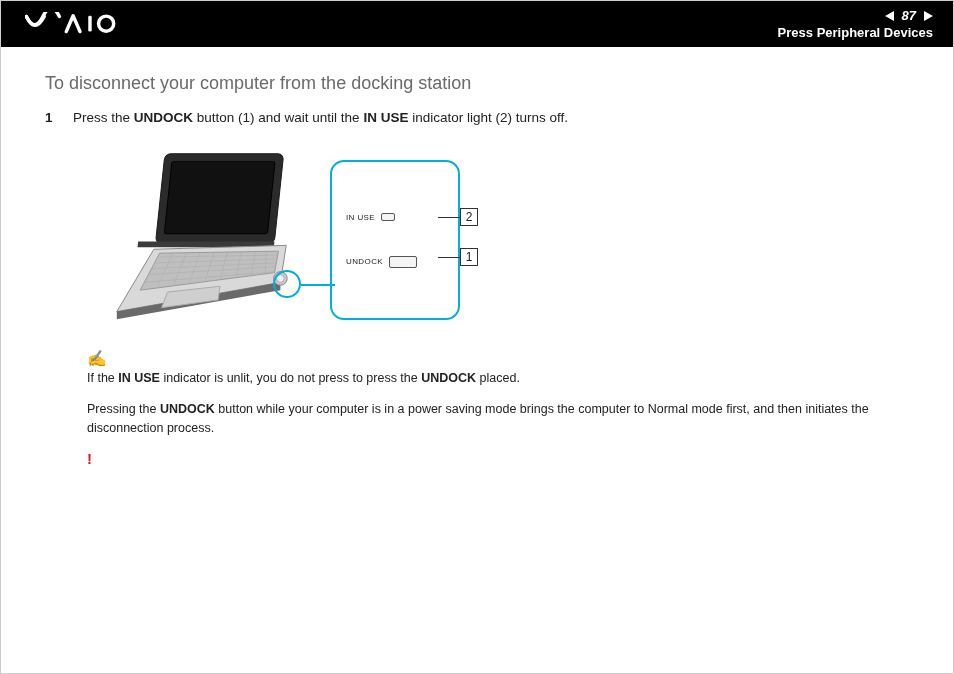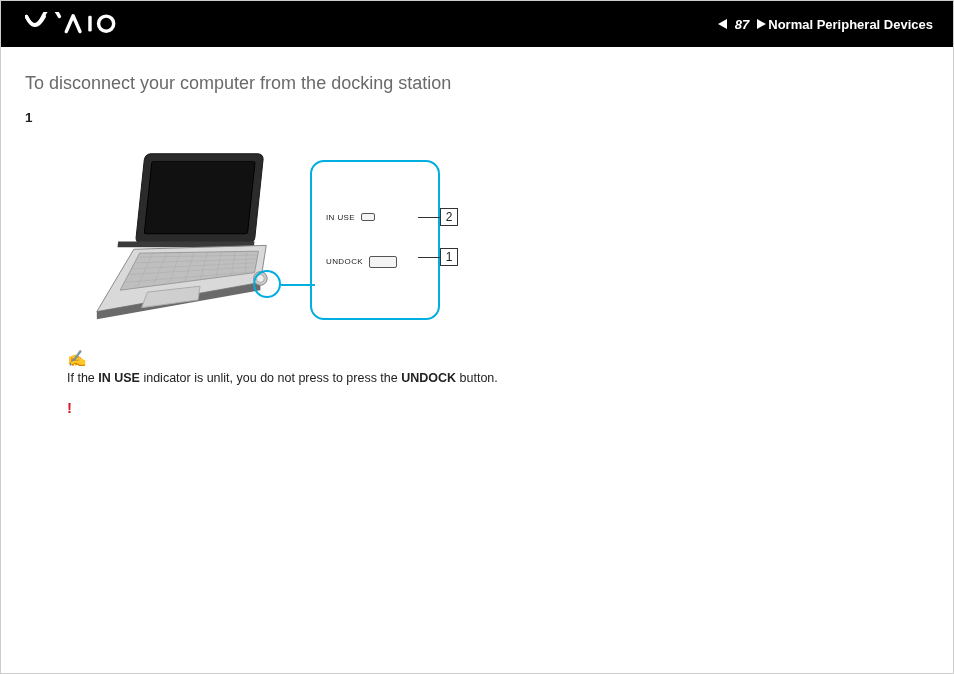--- a/index.html
+++ b/index.html
@@ -1,28 +1,28 @@
 <!DOCTYPE html>
 <html><head>
 <meta charset="utf-8">
 <style>
   * { box-sizing: border-box; margin: 0; padding: 0; }
   html, body { width: 954px; height: 674px; font-family: Arial, Helvetica, sans-serif; background: #fff; }
   .page { width: 954px; height: 674px; border: 1px solid #ccc; position: relative; overflow: hidden; }
 
   .header { background: #000; color: #fff; height: 46px; display: flex; align-items: center; justify-content: space-between; padding: 0 20px 0 24px; }
   .logo { display: flex; align-items: center; height: 100%; }
-  .header-right { display: flex; flex-direction: row; align-items: flex-end; gap: 2px; }
+  .header-right { display: flex; flex-direction: column; align-items: flex-end; gap: 2px; }
   .page-nav { display: flex; align-items: center; gap: 8px; font-size: 13px; font-style: italic; font-weight: bold; }
   .nav-arrow { width: 0; height: 0; display: inline-block; }
   .nav-left { border-top: 5px solid transparent; border-bottom: 5px solid transparent; border-right: 9px solid #fff; }
   .nav-right { border-top: 5px solid transparent; border-bottom: 5px solid transparent; border-left: 9px solid #fff; }
   .section-title { font-size: 13px; font-weight: bold; }
 
-  .content { padding: 26px 44px 10px 24px; color: #222; }
+  .content { padding: 26px 44px 10px 44px; color: #222; }
   .h2 { font-size: 18px; font-weight: normal; color: #6a6a6a; margin-bottom: 14px; }
 
   .step { display: flex; gap: 14px; font-size: 13.5px; line-height: 1.45; }
   .step-num { font-weight: bold; min-width: 14px; }
   .step-text strong { font-weight: bold; }
 
   .illus { margin: 20px 0 10px 60px; display: flex; align-items: center; gap: 30px; position: relative; }
 
   
   .laptop-wrap { position: relative; width: 195px; height: 185px; }
@@ -65,29 +65,32 @@
         <rect x="92" y="3" width="5" height="23" fill="#fff" rx="2"></rect>
         <circle cx="118" cy="14.5" r="11" fill="none" stroke="#fff" stroke-width="5"></circle>
       </svg>
     </div>
     <div class="header-right">
       <div class="page-nav">
         <span class="nav-arrow nav-left"></span>
         <span>87</span>
         <span class="nav-arrow nav-right"></span>
       </div>
-      <div class="section-title">Normal Peripheral Devices</div>
+      <div class="section-title">Press Peripheral Devices</div>
     </div>
   </div>
 
   <div class="content">
     <div class="h2">To disconnect your computer from the docking station</div>
 
     <div class="step">
       <div class="step-num">1</div>
+      <div class="step-text">
+        <span>Press the </span><strong>UNDOCK</strong><span> button (1) and wait until the </span><strong>IN USE</strong><span> indicator light (2) turns off.</span>
+      </div>
     </div>
 
     <div class="illus">
       <div class="laptop-wrap">
         <svg viewBox="0 0 200 190">
 
           <g transform="skewX(-6)">
             <rect x="62" y="6" width="122" height="92" rx="6" fill="#2b2b2b" stroke="#1a1a1a"></rect>
             <rect x="70" y="14" width="106" height="74" rx="2" fill="#111" stroke="#000"></rect>
           </g>
@@ -139,19 +142,22 @@
         <div class="callout-nums">
           <div class="numbox n2">2</div>
           <div class="numbox n1">1</div>
         </div>
       </div>
     </div>
 
     <div class="notes">
       <span class="note-icon">✍</span>
       <p>
-        <span>If the </span><strong>IN USE</strong><span> indicator is unlit, you do not press to press the </span><strong>UNDOCK</strong><span> button.</span>
+        <span>If the </span><strong>IN USE</strong><span> indicator is unlit, you do not press to press the </span><strong>UNDOCK</strong><span> placed.</span>
+      </p>
+      <p>
+        <span>Pressing the </span><strong>UNDOCK</strong><span> button while your computer is in a power saving mode brings the computer to Normal mode first, and then initiates the disconnection process.</span>
       </p>
       <span class="warn-icon">!</span>
     </div>
 
   </div>
 </div>
 
 </body></html>

